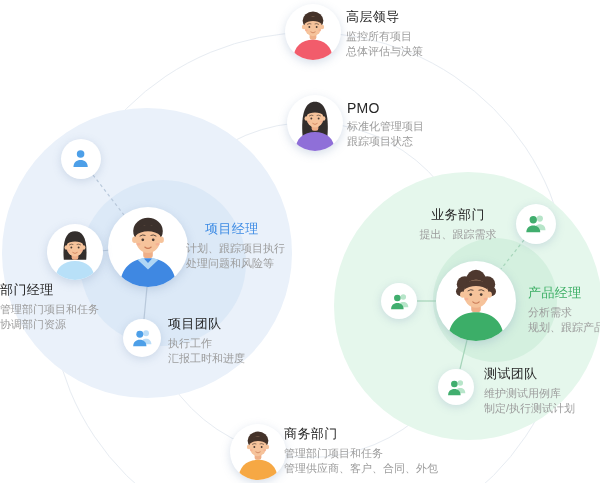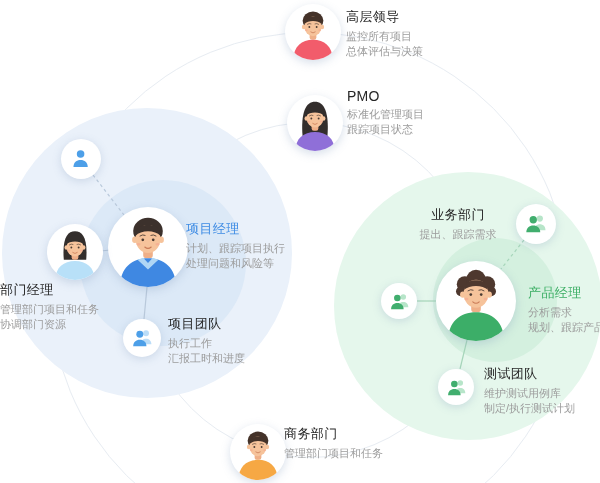--- a/index.html
+++ b/index.html
@@ -32,21 +32,21 @@
   .bubble.icon-bubble{box-shadow:0 2px 8px rgba(110,140,180,.25);}
   .bubble svg.avatar-svg{width:100%;height:100%;display:block;}
   .bubble svg.glyph-svg{width:58%;height:58%;display:block;}
   
   .label{position:absolute;white-space:nowrap;}
   .label-title{font-size:13px;font-weight:normal;color:var(--title-text,#262626);letter-spacing:.4px;margin-bottom:3px;}
   .label-title.latin{font-size:14px;letter-spacing:.2px;}
   .label-desc{font-size:11px;color:var(--desc-text,#9c9c9c);line-height:1.34;}
   .label.center{text-align:left;}
   .label.right{text-align:center;}
-  .label.pm .label-title{color:var(--pm-accent,#3d8be4);}
+  .label.pm .label-title{color:var(--pm-accent,#3d8be4);margin-left:19px;}
   .label.product .label-title{color:var(--product-accent,#3bae64);}
 </style>
 </head>
 <body>
 
 <svg width="0" height="0" style="position:absolute" aria-hidden="true">
   <defs>
     <symbol id="sym-man" viewBox="0 0 100 100">
       <rect x="44" y="46" width="12" height="18" rx="4" fill="#EFAF88"></rect>
       <path class="shirt" d="M15,100 C15,76 30,64 50,64 C70,64 85,76 85,100 Z" fill="var(--shirt,#888)"></path>
@@ -184,21 +184,21 @@
     <div class="label-title">高层领导</div>
     <div class="label-desc">监控所有项目</div>
     <div class="label-desc">总体评估与决策</div>
   </div>
 
   <div class="bubble" style="left:287px;top:95px;width:56px;height:56px">
     <svg class="avatar-svg" style="--shirt:var(--shirt-pmo)">
         <use href="#sym-woman-long"></use>
       </svg>
   </div>
-  <div class="label" style="left:347px;top:88px">
+  <div class="label" style="left:347px;top:100px">
     <div class="label-title latin">PMO</div>
     <div class="label-desc">标准化管理项目</div>
     <div class="label-desc">跟踪项目状态</div>
   </div>
 
   <div class="bubble icon-bubble" style="left:61px;top:139px;width:40px;height:40px">
     <svg class="glyph-svg" style="--icon-main:var(--icon-blue)">
         <use href="#sym-person"></use>
       </svg>
   </div>
@@ -275,15 +275,16 @@
   </div>
 
   <div class="bubble" style="left:230px;top:424px;width:56px;height:56px">
     <svg class="avatar-svg" style="--shirt:var(--shirt-commerce)">
         <use href="#sym-man"></use>
       </svg>
   </div>
   <div class="label" style="left:284px;top:425px">
     <div class="label-title">商务部门</div>
     <div class="label-desc">管理部门项目和任务</div>
+    <div class="label-desc">管理供应商、客户、合同、外包</div>
   </div>
 
 </div>
 
 </body></html>

